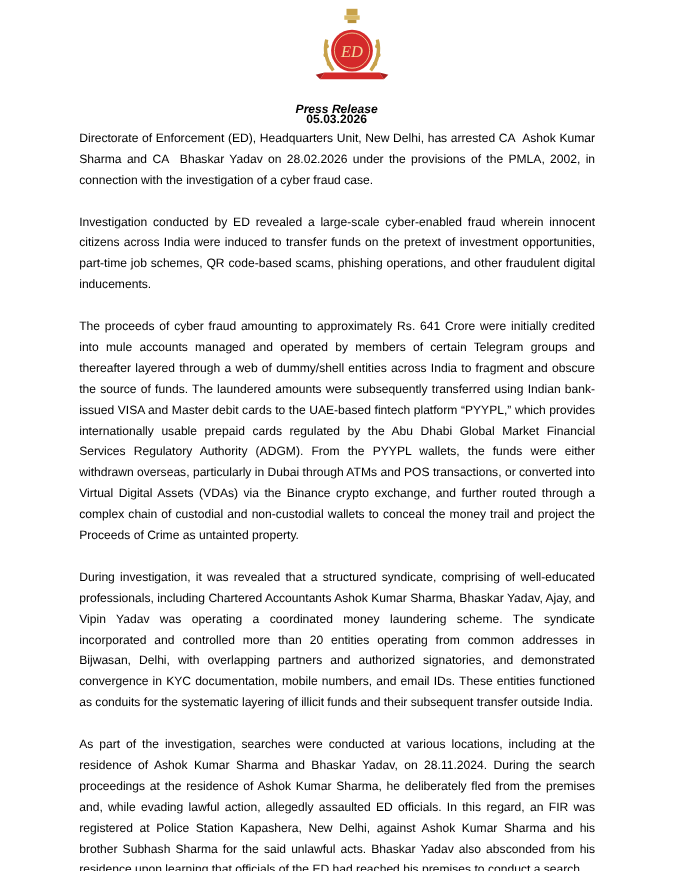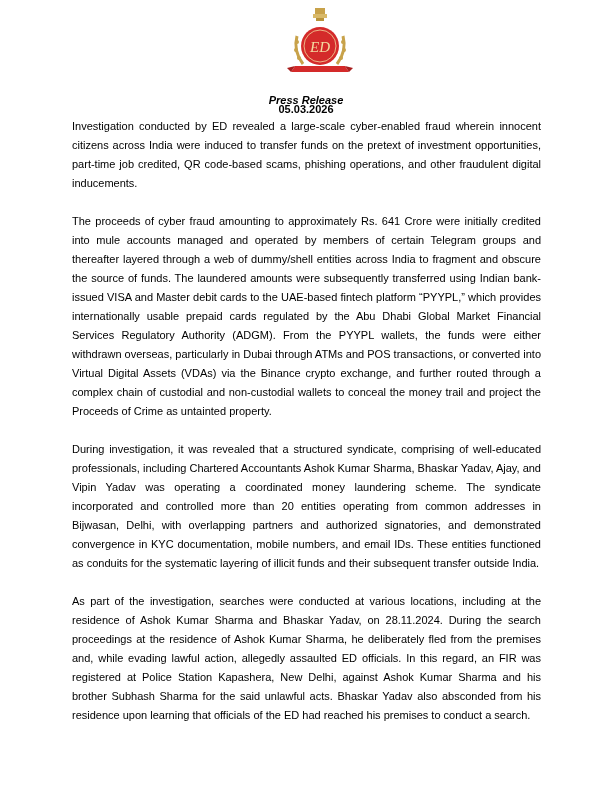--- a/index.html
+++ b/index.html
@@ -40,17 +40,18 @@
     <path d="M10 60 L60 60 L64 66 L6 66 Z" fill="#d42a2a"></path>
     <path d="M6 66 L2 62 L10 60 Z" fill="#a81e1e"></path>
     <path d="M64 66 L68 62 L60 60 Z" fill="#a81e1e"></path>
   </svg>
 </div>
 
 <div class="header title">Press Release</div>
 <div class="header date">05.03.2026</div>
 
 <div class="body">
-  <p class="para">Investigation conducted by ED revealed a large-scale cyber-enabled fraud wherein innocent citizens across India were induced to transfer funds on the pretext of investment opportunities, part-time job credited, QR code-based scams, phishing operations, and other fraudulent digital inducements.</p>
+  <p class="para">Directorate of Enforcement (ED), Headquarters Unit, New Delhi, has arrested CA&nbsp; Ashok Kumar Sharma and CA&nbsp; Bhaskar Yadav on 28.02.2026 under the provisions of the PMLA, 2002, in connection with the investigation of a cyber fraud case.</p>
+  <p class="para">Investigation conducted by ED revealed a large-scale cyber-enabled fraud wherein innocent citizens across India were induced to transfer funds on the pretext of investment opportunities, part-time job schemes, QR code-based scams, phishing operations, and other fraudulent digital inducements.</p>
   <p class="para">The proceeds of cyber fraud amounting to approximately Rs. 641 Crore were initially credited into mule accounts managed and operated by members of certain Telegram groups and thereafter layered through a web of dummy/shell entities across India to fragment and obscure the source of funds. The laundered amounts were subsequently transferred using Indian bank-issued VISA and Master debit cards to the UAE-based fintech platform “PYYPL,” which provides internationally usable prepaid cards regulated by the Abu Dhabi Global Market Financial Services Regulatory Authority (ADGM). From the PYYPL wallets, the funds were either withdrawn overseas, particularly in Dubai through ATMs and POS transactions, or converted into Virtual Digital Assets (VDAs) via the Binance crypto exchange, and further routed through a complex chain of custodial and non-custodial wallets to conceal the money trail and project the Proceeds of Crime as untainted property.</p>
   <p class="para">During investigation, it was revealed that a structured syndicate, comprising of well-educated professionals, including Chartered Accountants Ashok Kumar Sharma, Bhaskar Yadav, Ajay, and Vipin Yadav was operating a coordinated money laundering scheme. The syndicate incorporated and controlled more than 20 entities operating from common addresses in Bijwasan, Delhi, with overlapping partners and authorized signatories, and demonstrated convergence in KYC documentation, mobile numbers, and email IDs. These entities functioned as conduits for the systematic layering of illicit funds and their subsequent transfer outside India.</p>
   <p class="para">As part of the investigation, searches were conducted at various locations, including at the residence of Ashok Kumar Sharma and Bhaskar Yadav, on 28.11.2024. During the search proceedings at the residence of Ashok Kumar Sharma, he deliberately fled from the premises and, while evading lawful action, allegedly assaulted ED officials. In this regard, an FIR was registered at Police Station Kapashera, New Delhi, against Ashok Kumar Sharma and his brother Subhash Sharma for the said unlawful acts. Bhaskar Yadav also absconded from his residence upon learning that officials of the ED had reached his premises to conduct a search.</p>
 </div>
 
 </body></html>

